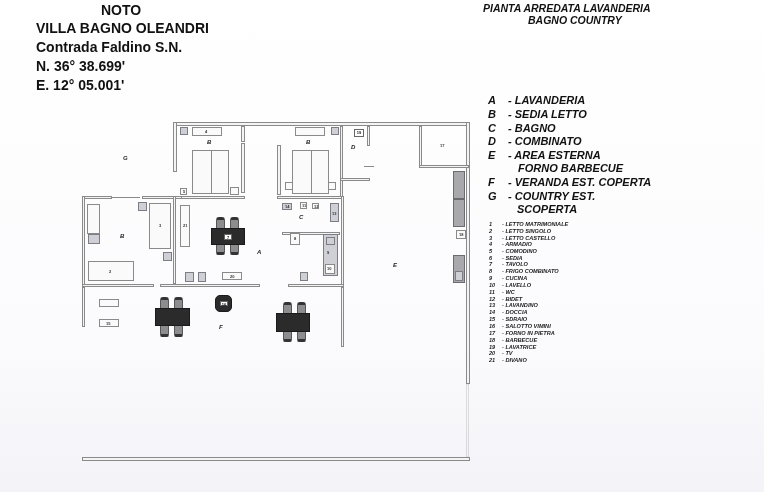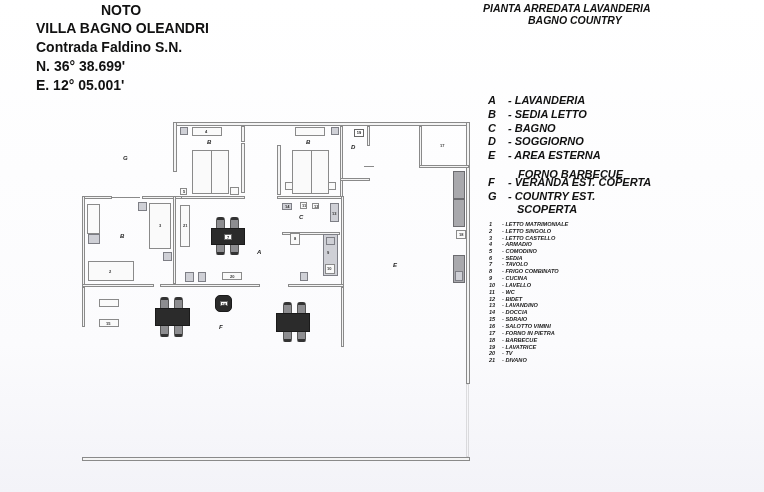--- a/index.html
+++ b/index.html
@@ -46,23 +46,23 @@
 
 <div>
   <div class="hdr-right" style="left:483px;top:2px;">PIANTA ARREDATA LAVANDERIA</div>
   <div class="hdr-right" style="left:528px;top:14px;">BAGNO COUNTRY</div>
 </div>
 
 <div class="legend-rooms">
   <div class="r" style="top:94px;"><span class="code">A</span><span>- </span><span>LAVANDERIA</span></div>
   <div class="r" style="top:108px;"><span class="code">B</span><span>- </span><span>SEDIA LETTO</span></div>
   <div class="r" style="top:122px;"><span class="code">C</span><span>- </span><span>BAGNO</span></div>
-  <div class="r" style="top:135px;"><span class="code">D</span><span>- </span><span>SOGGIORNO</span></div>
+  <div class="r" style="top:135px;"><span class="code">D</span><span>- </span><span>COMBINATO</span></div>
   <div class="r" style="top:149px;"><span class="code">E</span><span>- </span><span>AREA ESTERNA</span></div>
-  <div class="r cont" style="top:168px;">FORNO BARBECUE</div>
+  <div class="r cont" style="top:162px;">FORNO BARBECUE</div>
   <div class="r" style="top:176px;"><span class="code">F</span><span>- </span><span>VERANDA EST. COPERTA</span></div>
   <div class="r" style="top:190px;"><span class="code">G</span><span>- </span><span>COUNTRY EST.</span></div>
   <div class="r cont" style="top:203px;left:517px;">SCOPERTA</div>
 </div>
 
 <div class="legend-items">
   <div class="i" style="top:221px;"><span class="n">1</span>- <span>LETTO MATRIMONIALE</span></div>
   <div class="i" style="top:228px;"><span class="n">2</span>- <span>LETTO SINGOLO</span></div>
   <div class="i" style="top:235px;"><span class="n">3</span>- <span>LETTO CASTELLO</span></div>
   <div class="i" style="top:241px;"><span class="n">4</span>- <span>ARMADIO</span></div>

